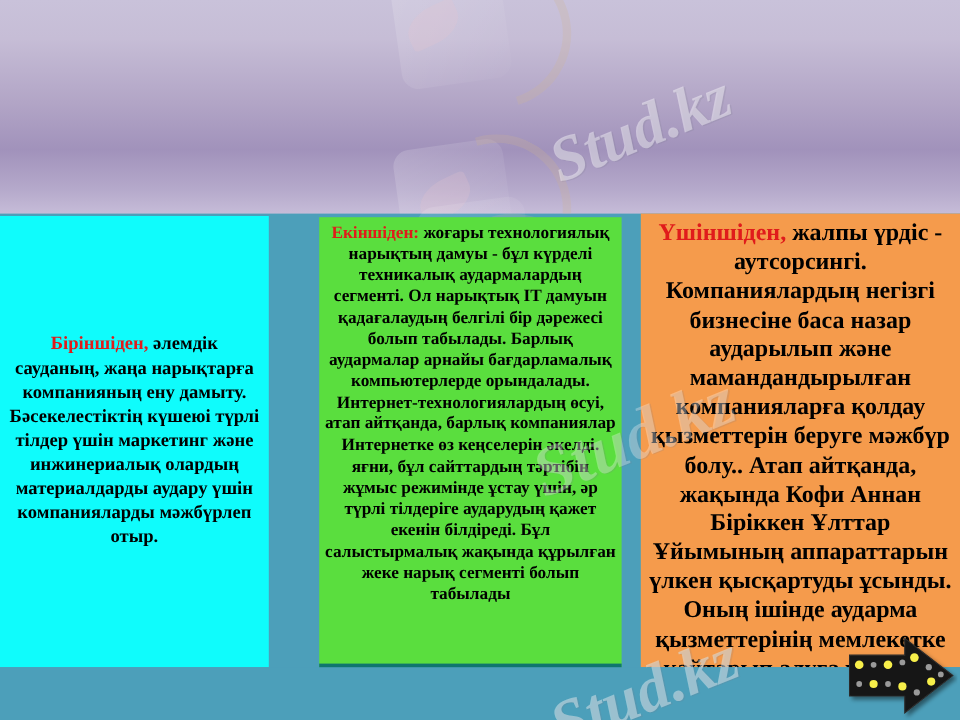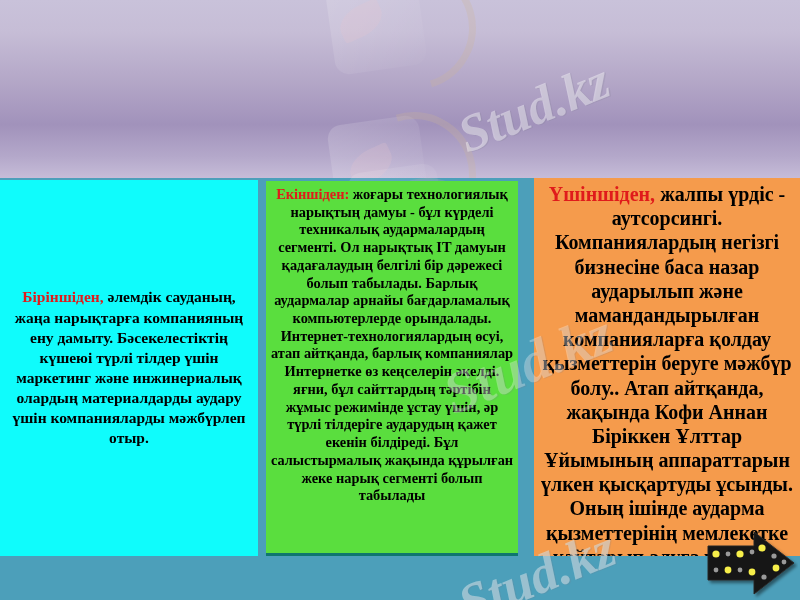--- a/index.html
+++ b/index.html
@@ -100,21 +100,21 @@
     box-sizing: border-box;
     text-align: center;
     font-family: "Liberation Serif", serif;
     font-weight: bold;
     color: #000000;
     overflow: hidden;
   }
 
   #col-1 {
     left: 0;  top: 180px;
-    width: 258px; height: 376px;
+    width: 224px; height: 376px;
     background: #0ffcfc;
     padding: 10px 6px;
     display: flex;
     align-items: center;
     justify-content: center;
   }
   #col-1-text {
     font-size: 15.5px;
     line-height: 1.30;
   }

